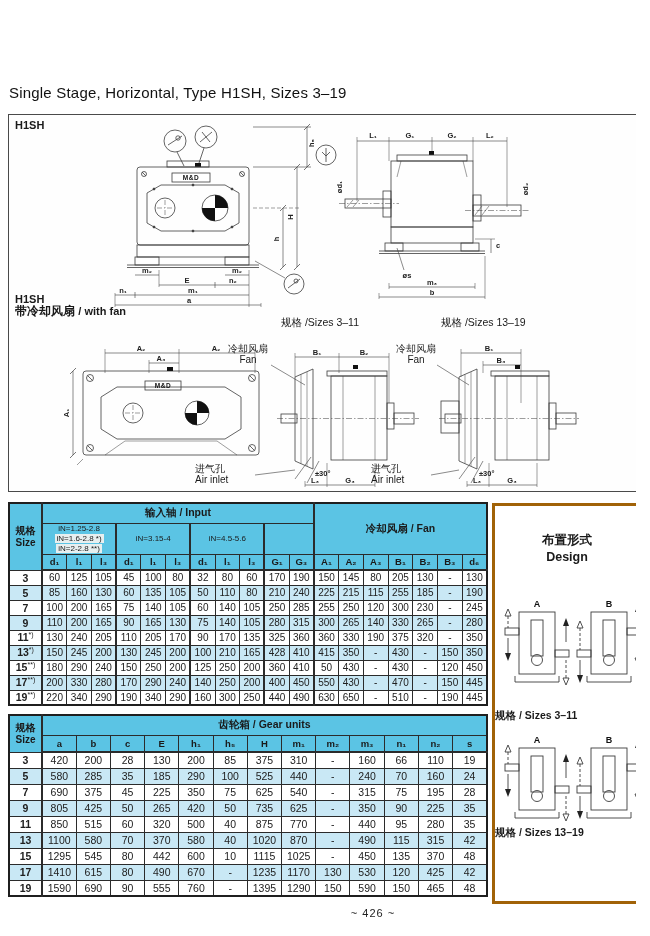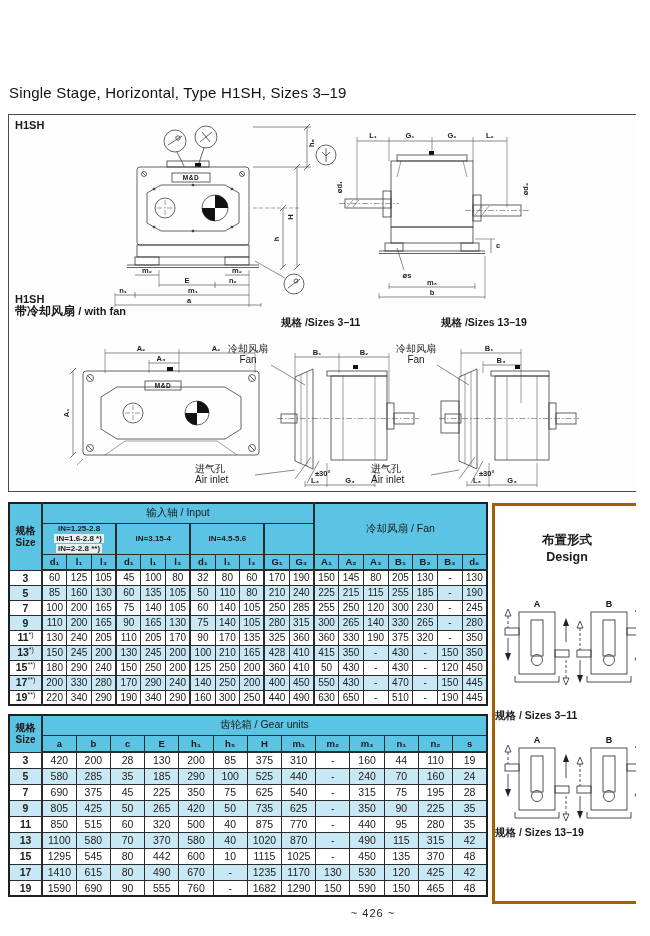--- a/index.html
+++ b/index.html
@@ -11,36 +11,36 @@
 
   .draw-box { position:absolute; left:8px; top:114px; width:634px; height:378px;
               border:1.5px solid #4a4a4a; background:#fefefe; }
   .draw-box svg { position:absolute; left:0; top:0; }
   .overlay { position:absolute; line-height:1.12; }
   .model-label { left:6px; top:4px; font-size:11px; font-weight:bold; }
   .withfan { left:6px; top:178px; }
   .withfan .l1 { font-size:11px; font-weight:bold; }
   .withfan .l2 { font-size:12px; font-weight:bold; }
   .withfan .l2 .en { font-size:11px; }
-  .dheading { font-size:10.5px; font-weight:bold; }
+  .dheading { font-size:10.5px; font-weight:normal; }
   .callout { font-size:10px; text-align:center; width:62px; }
   .dim-t { font-size:7.5px; fill:#222; stroke:none; font-weight:bold; }
   .brand-t { font-size:6.5px; fill:#111; stroke:none; font-weight:bold; letter-spacing:.5px; }
 
   .tbl { position:absolute; border-collapse:collapse; table-layout:fixed; background:#fff;
          border:2px solid #1f1f1f; }
   .tbl th,.tbl td { border:1px solid #2b2b2b; text-align:center; vertical-align:middle;
                     padding:0; overflow:hidden; white-space:nowrap; }
   .t1 { left:8px; top:502px; width:480px; }
   .t2 { left:8px; top:714px; width:480px; }
   .hdr { background:#5bc4e4; }
   .alt td { background:#c9e8f5; }
-  .grp { font-size:10.5px; font-weight:normal; height:20px;margin-left:23px; }
+  .grp { font-size:10.5px; font-weight:bold; height:20px;margin-left:23px; }
   .size-hdr { font-size:10px; font-weight:bold; line-height:1.2; }
-  .ratio-cell { font-size:8px; height:30px; font-weight:bold; line-height:1.25; }
+  .ratio-cell { font-size:8px; height:30px; font-weight:normal; line-height:1.25; }
   .hl { background:#e7efef; padding:0 2px; }
   .sub th { font-size:9.5px; height:16px; font-weight:bold; border-bottom-width:2px; }
   .t1 td { height:15px; font-size:10px; color:#202020; }
   .t2 td { height:16px; font-size:10.5px; color:#202020; }
   .t2 .sub th { height:17px; }
   .size-cell b { font-size:10.5px; }
   .size-cell sup { font-size:7px; vertical-align:super; }
   .bl { border-left-width:2px !important; }
 
   .design { position:absolute; left:492px; top:503px; width:150px; height:401px;
@@ -609,21 +609,21 @@
           <td class="bl">420</td>
           <td>200</td>
           <td>28</td>
           <td>130</td>
           <td>200</td>
           <td>85</td>
           <td>375</td>
           <td>310</td>
           <td>-</td>
           <td>160</td>
-          <td>44</td>
+          <td>66</td>
           <td>110</td>
           <td>19</td>
         </tr>
         <tr class="alt">
           <td class="size-cell"><b>5</b></td>
           <td class="bl">580</td>
           <td>285</td>
           <td>35</td>
           <td>185</td>
           <td>290</td>
@@ -733,21 +733,21 @@
           <td>42</td>
         </tr>
         <tr>
           <td class="size-cell"><b>19</b></td>
           <td class="bl">1590</td>
           <td>690</td>
           <td>90</td>
           <td>555</td>
           <td>760</td>
           <td>-</td>
-          <td>1682</td>
+          <td>1395</td>
           <td>1290</td>
           <td>150</td>
           <td>590</td>
           <td>150</td>
           <td>465</td>
           <td>48</td>
         </tr>
       </tbody>
   </table>
 

